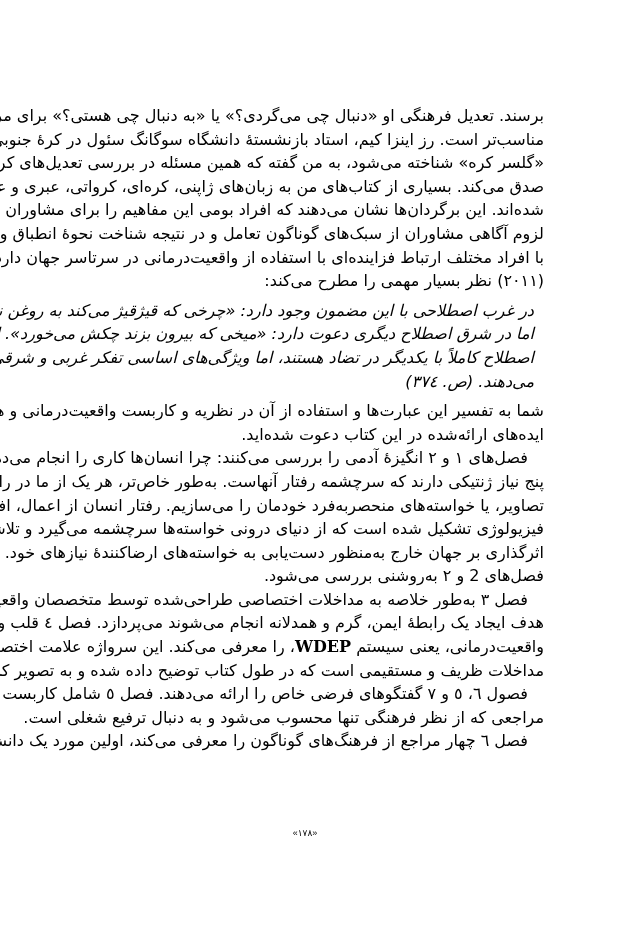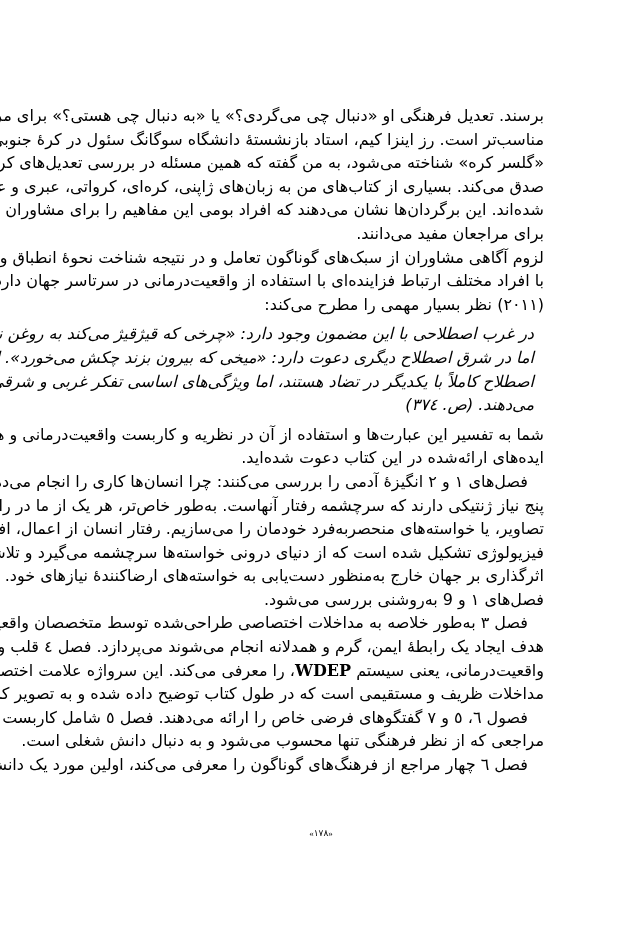--- a/index.html
+++ b/index.html
@@ -10,38 +10,37 @@
     font-family: "DejaVu Sans", sans-serif;
     font-size: 16px; line-height: 23.6px; color: #000000;
   }
   .line { display: block; white-space: nowrap; text-align: justify; text-align-last: justify; height: 23.6px; }
   .line.last { text-align-last: right; }
   .para-gap { height: 6px; }
   .quote { padding: 0 10px 0 0; font-style: italic; }
   .quote .line { width: 432px; }
   .indent { padding-right: 16px; margin-left: 12px; }
   .page-number {
-    position: absolute; left: 296px; top: 828px; width: 50px;
-    text-align: center; font-family: Liberation Serif, serif;
+    position: absolute; left: 280px; top: 828px; width: 50px;
+    text-align: center; font-family: Liberation Sans, sans-serif;
     font-size: 9px; color: #000000; direction: rtl;
   }
   b.wdep { font-family: "DejaVu Serif", serif; font-weight: bold; }
 </style>
 </head>
 <body>
 
 <div class="page">
 
   <div>
     <span class="line">برسند. تعدیل فرهنگی او «دنبال چی می‌گردی؟» یا «به دنبال چی هستی؟» برای مراجعان ژاپنی</span>
     <span class="line">مناسب‌تر است. رز اینزا کیم، استاد بازنشستهٔ دانشگاه سوگانگ سئول در کرهٔ جنوبی، که به‌عنوان</span>
     <span class="line">«گلسر کره» شناخته می‌شود، به من گفته که همین مسئله در بررسی تعدیل‌های کره‌ای در واقعیت‌درمانی</span>
     <span class="line">صدق می‌کند. بسیاری از کتاب‌های من به زبان‌های ژاپنی، کره‌ای، کرواتی، عبری و عربی ترجمه</span>
     <span class="line">شده‌اند. این برگردان‌ها نشان می‌دهند که افراد بومی این مفاهیم را برای مشاوران سودمند و جذاب و</span>
-    <span class="line last">برای مراجعان مفید می‌دانند.</span>
   </div>
 
   <div>
     <span class="line">لزوم آگاهی مشاوران از سبک‌های گوناگون تعامل و در نتیجه شناخت نحوهٔ انطباق واقعیت‌درمانی</span>
     <span class="line">با افراد مختلف ارتباط فزاینده‌ای با استفاده از واقعیت‌درمانی در سرتاسر جهان دارد. میچیو کاکو</span>
     <span class="line last">(۲۰۱۱) نظر بسیار مهمی را مطرح می‌کند:</span>
   </div>
 
   <div class="para-gap"></div>
 
@@ -58,33 +57,33 @@
     <span class="line">شما به تفسیر این عبارت‌ها و استفاده از آن در نظریه و کاربست واقعیت‌درمانی و هم‌زمان به‌کار بردن</span>
     <span class="line last">ایده‌های ارائه‌شده در این کتاب دعوت شده‌اید.</span>
   </div>
 
   <div>
     <span class="line indent">فصل‌های ۱ و ۲ انگیزهٔ آدمی را بررسی می‌کنند: چرا انسان‌ها کاری را انجام می‌دهند؟ همهٔ انسان‌ها</span>
     <span class="line">پنج نیاز ژنتیکی دارند که سرچشمه رفتار آنهاست. به‌طور خاص‌تر، هر یک از ما در رابطه با هر نیازمان</span>
     <span class="line">تصاویر، یا خواسته‌های منحصربه‌فرد خودمان را می‌سازیم. رفتار انسان از اعمال، افکار، احساسات و</span>
     <span class="line">فیزیولوژی تشکیل شده است که از دنیای درونی خواسته‌ها سرچشمه می‌گیرد و تلاشی است برای</span>
     <span class="line">اثرگذاری بر جهان خارج به‌منظور دست‌یابی به خواسته‌های ارضاکنندهٔ نیازهای خود. این گزاره در</span>
-    <span class="line last">فصل‌های ۱ و 9 به‌روشنی بررسی می‌شود.</span>
+    <span class="line last">فصل‌های 2 و ۲ به‌روشنی بررسی می‌شود.</span>
   </div>
 
   <div>
     <span class="line indent">فصل ۳ به‌طور خلاصه به مداخلات اختصاصی طراحی‌شده توسط متخصصان واقعیت‌درمانی که با</span>
     <span class="line">هدف ایجاد یک رابطهٔ ایمن، گرم و همدلانه انجام می‌شوند می‌پردازد. فصل ٤ قلب و روح</span>
     <span class="line">واقعیت‌درمانی، یعنی سیستم <b class="wdep">WDEP</b>، را معرفی می‌کند. این سرواژه علامت اختصاری بسیاری از</span>
     <span class="line last">مداخلات ظریف و مستقیمی است که در طول کتاب توضیح داده شده و به تصویر کشیده شده‌اند.</span>
   </div>
 
   <div>
     <span class="line indent">فصول ٦، ٥ و ۷ گفتگوهای فرضی خاص را ارائه می‌دهند. فصل ٥ شامل کاربست واقعیت‌درمانی</span>
-    <span class="line last">مراجعی که از نظر فرهنگی تنها محسوب می‌شود و به دنبال دانش شغلی است.</span>
+    <span class="line last">مراجعی که از نظر فرهنگی تنها محسوب می‌شود و به دنبال ترفیع شغلی است.</span>
   </div>
 
   <div>
     <span class="line indent">فصل ٦ چهار مراجع از فرهنگ‌های گوناگون را معرفی می‌کند، اولین مورد یک دانش‌آموز نوجوان</span>
   </div>
 
 </div>
 
 <div class="page-number">«۱۷۸»</div>
 

